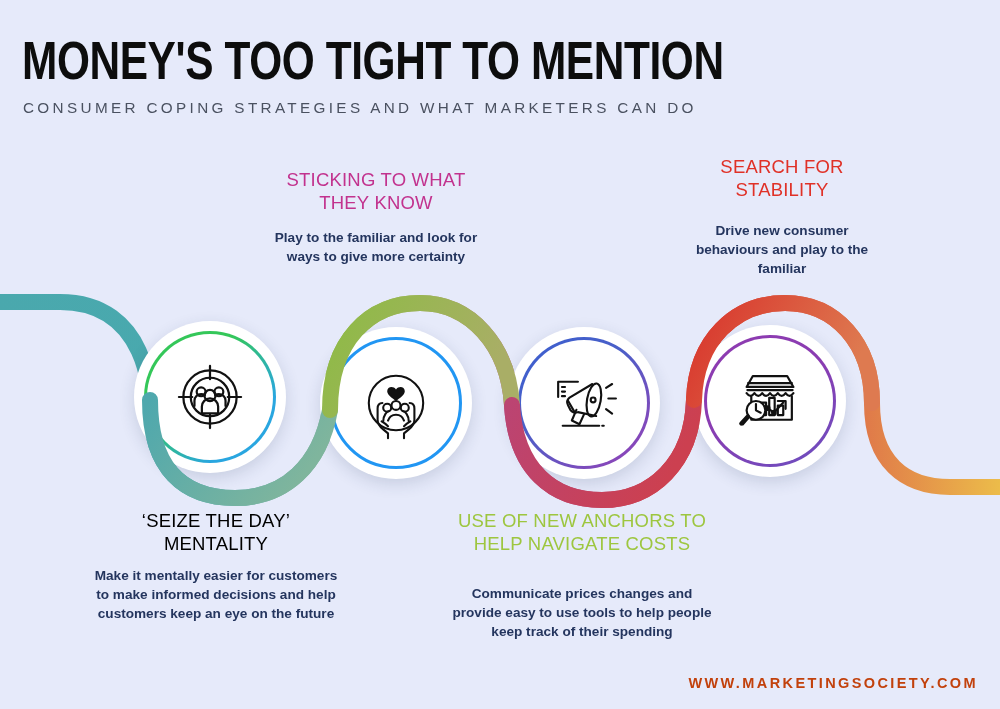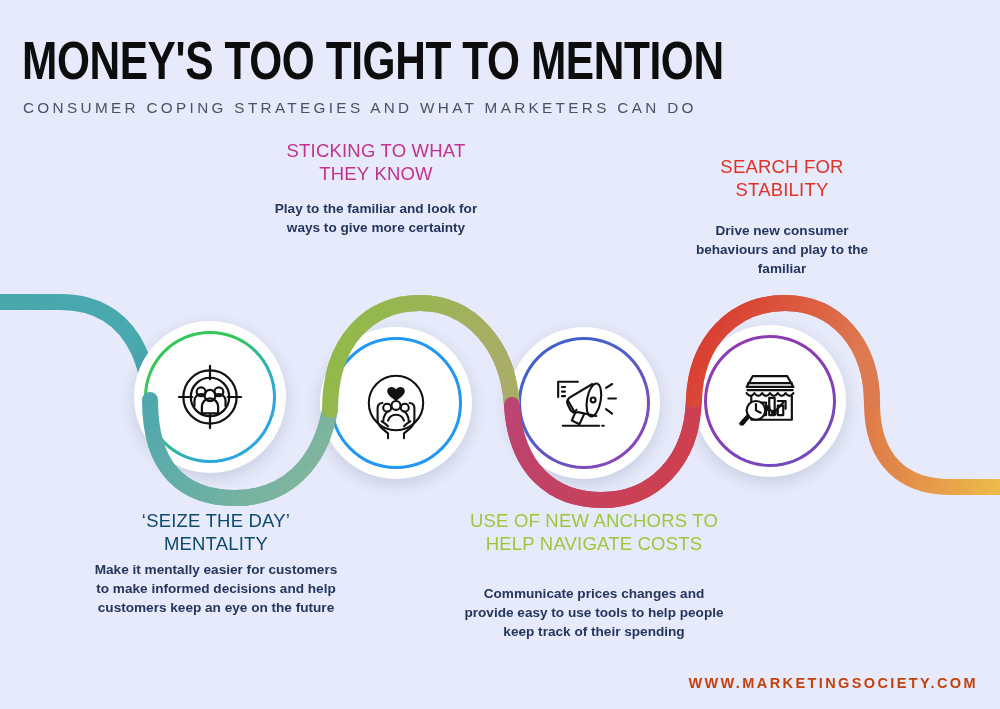--- a/index.html
+++ b/index.html
@@ -85,33 +85,33 @@
     font-weight: 400;
   }
   .cap-body {
     margin-top: 14px;
     font-size: 13.6px;
     line-height: 19px;
     color: #24355e;
     font-weight: 600;
   }
 
-  #cap-sticking { left: 228px; top: 139px; width: 296px; }
+  #cap-sticking { left: 228px; top: 168px; width: 296px; }
   #cap-sticking .cap-head { color: #c2328e; }
   #cap-sticking .cap-body { }
 
   #cap-search { left: 662px; top: 155px; width: 240px; }
   #cap-search .cap-head { color: #e03127; }
   #cap-search .cap-body { margin-top: 20px; }
 
   #cap-seize { left: 48px; top: 509px; width: 336px; }
-  #cap-seize .cap-head { color: #0c4a6e; }
-  #cap-seize .cap-body { margin-top: 5px; }
-
-  #cap-anchors { left: 424px; top: 509px; width: 340px; }
+  #cap-seize .cap-head { color: #000000; }
+  #cap-seize .cap-body { margin-top: 11px; }
+
+  #cap-anchors { left: 412px; top: 509px; width: 340px; }
   #cap-anchors .cap-head { color: #9dc63f; }
   #cap-anchors .cap-body { margin-top: 29px; }
 
   
   #footer-url {
     position: absolute;
     right: 22px; bottom: 18px;
     font-size: 14.5px;
     letter-spacing: 2.4px;
     color: #c2410c;

